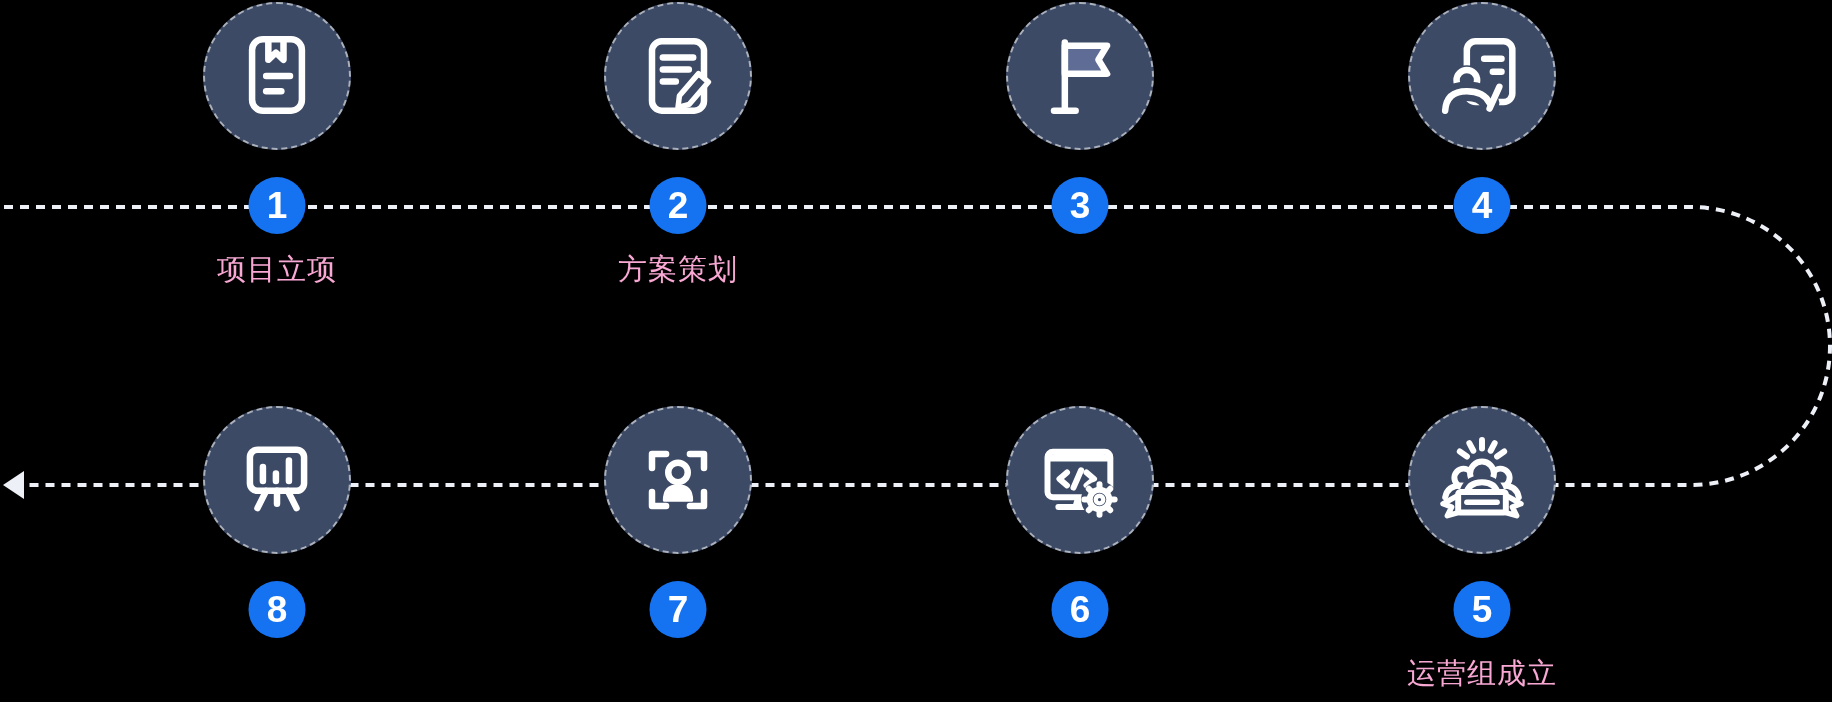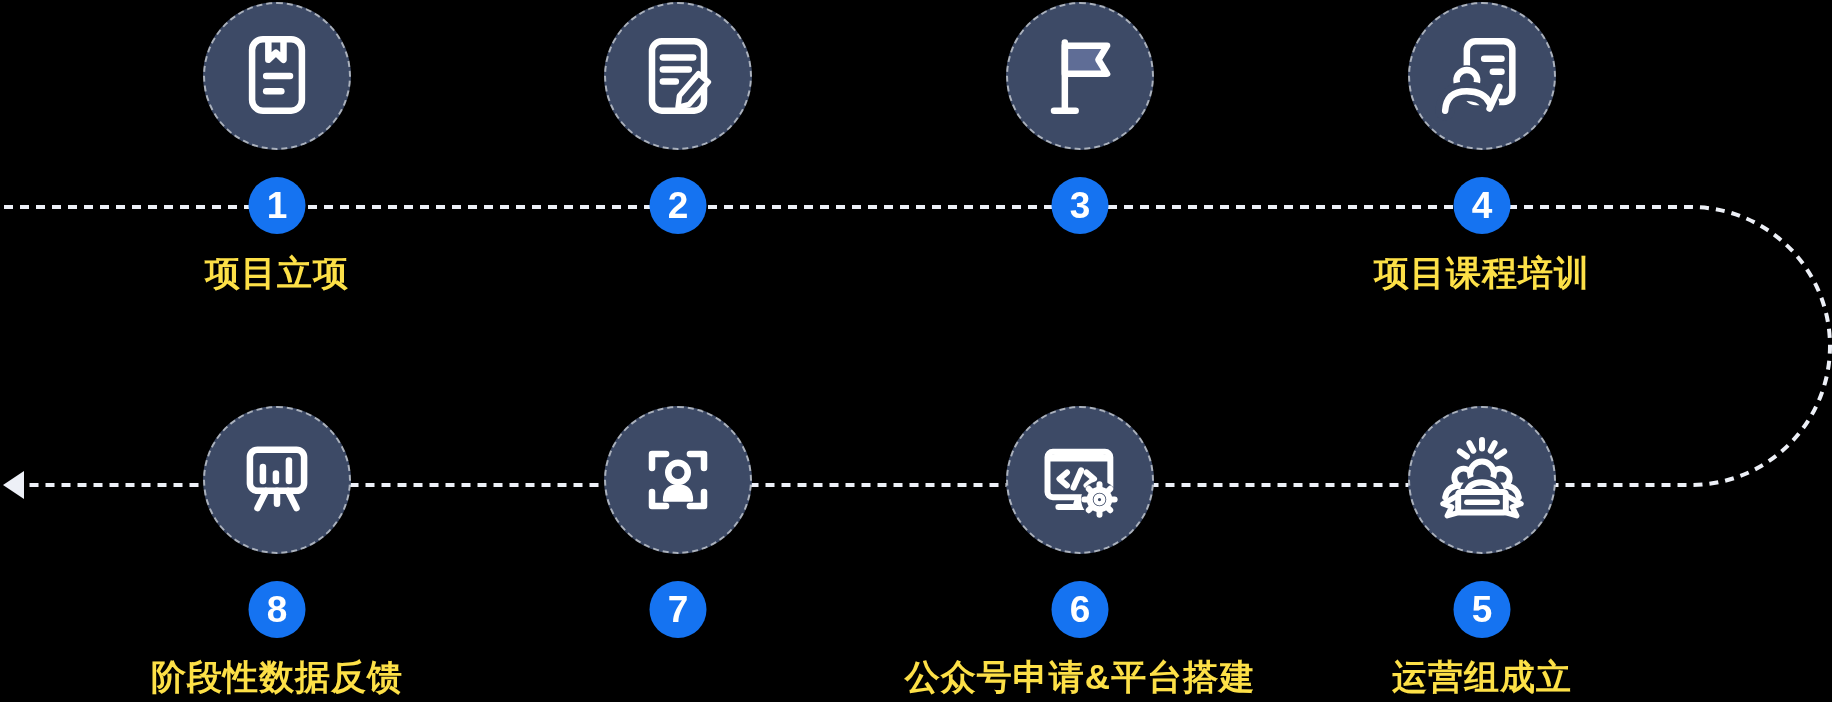--- a/index.html
+++ b/index.html
@@ -30,21 +30,21 @@
     width:57px;height:57px;border-radius:50%;
     background:#1573f1;
     color:#fff;font-size:37px;font-weight:600;
     display:flex;align-items:center;justify-content:center;
     line-height:1;
   }
   .label{
     position:absolute;top:248px;left:50%;
     transform:translateX(-50%);
     white-space:nowrap;
-    color:#fde047;font-size:35px;font-weight:700;
+    color:#f9a8d4;font-size:29px;font-weight:400;
     letter-spacing:1px;
   }
   
   .col1{left:203px;} .col2{left:604px;} .col3{left:1006px;} .col4{left:1408px;}
 </style>
 </head>
 <body>
 
 <div class="canvas">
 
@@ -70,20 +70,21 @@
     <div class="node">
       <svg viewBox="0 0 96 96" fill="none" stroke="#fff" stroke-width="6" stroke-linecap="round" stroke-linejoin="round">
         <rect x="24" y="16" width="48" height="64" rx="9"></rect>
         <path d="M34 31 H62"></path>
         <path d="M34 42 H58"></path>
         <path d="M34 53 H46"></path>
         <path d="M48 77 L58.4 74.1 L76.1 53.6 L66.9 45.8 L49.3 66.3 Z" fill="#3d4a66" stroke-width="5"></path>
       </svg>
     </div>
     <div class="badge">2</div>
+    <div class="label">方案策划</div>
   </div>
 
   <div class="step top col3">
     <div class="node">
       <svg viewBox="0 0 96 96" fill="none" stroke="#fff" stroke-width="6" stroke-linecap="round" stroke-linejoin="round">
         <path d="M34 20 L73 20 L65 33 L73 46 L34 46 Z" fill="#5f6d96"></path>
         <path d="M34 17 V79"></path>
         <path d="M24 80 H44"></path>
       </svg>
     </div>
@@ -97,37 +98,35 @@
         <path d="M50 32 H66"></path>
         <path d="M58 44 H66"></path>
         <circle cx="34" cy="52" r="14" fill="#3d4a66" stroke="none"></circle>
         <circle cx="34" cy="52" r="9.5" fill="#3d4a66"></circle>
         <path d="M14 80 Q15 62 34 62 Q50 62 55 73" stroke="#3d4a66" stroke-width="18"></path>
         <path d="M14 80 Q15 62 34 62 Q50 62 55 73"></path>
         <path d="M55 78 L64 58"></path>
       </svg>
     </div>
     <div class="badge">4</div>
-    <div class="label">项目课程培训</div>
   </div>
 
   <div class="step bottom col1">
     <div class="node">
       <svg viewBox="0 0 96 96" fill="none" stroke="#fff" stroke-width="6" stroke-linecap="round" stroke-linejoin="round">
         <rect x="23" y="20" width="50" height="38" rx="7"></rect>
         <path d="M35 36 V49"></path>
         <path d="M47 42 V49"></path>
         <path d="M59 30 V49"></path>
         <path d="M48 58 V70"></path>
         <path d="M38 58 L30 74"></path>
         <path d="M58 58 L66 74"></path>
       </svg>
     </div>
     <div class="badge">8</div>
-    <div class="label">阶段性数据反馈</div>
   </div>
 
   <div class="step bottom col2">
     <div class="node">
       <svg viewBox="0 0 96 96" fill="none" stroke="#fff" stroke-width="6" stroke-linecap="round" stroke-linejoin="round">
         <path d="M37 24 H24 V37"></path>
         <path d="M59 24 H72 V37"></path>
         <path d="M37 72 H24 V59"></path>
         <path d="M59 72 H72 V59"></path>
         <circle cx="48" cy="41" r="9"></circle>
@@ -154,21 +153,20 @@
           <path d="M75.9 75.9 L72.4 72.4"></path>
         <path d="M66 80 V75"></path>
           <path d="M56.1 75.9 L59.6 72.4"></path>
         <path d="M52 66 H57"></path>
           <path d="M56.1 56.1 L59.6 59.6"></path>
         <circle cx="66" cy="66" r="9" fill="#3d4a66"></circle>
         <circle cx="66" cy="66" r="3.5" stroke-width="4"></circle>
       </svg>
     </div>
     <div class="badge">6</div>
-    <div class="label">公众号申请&amp;平台搭建</div>
   </div>
 
   <div class="step bottom col4">
     <div class="node">
       <svg viewBox="0 0 96 96" fill="none" stroke="#fff" stroke-width="5.5" stroke-linecap="round" stroke-linejoin="round">
         <path d="M48 11 V19"></path>
         <path d="M36.3 14 L40 21"></path>
           <path d="M59.7 14 L56 21"></path>
         <path d="M27.5 21.7 L34.1 26.3"></path>
           <path d="M68.5 21.7 L61.9 26.3"></path>

